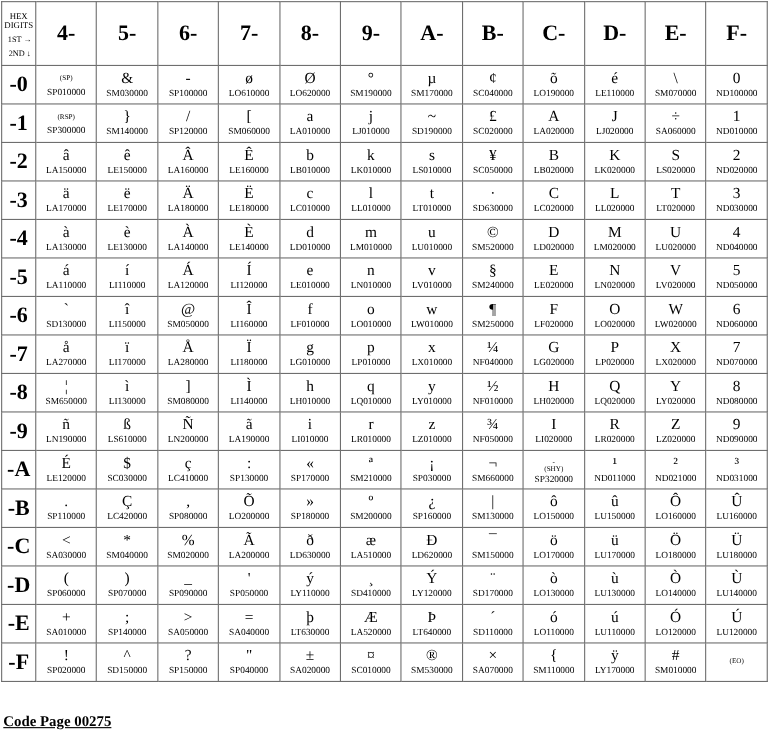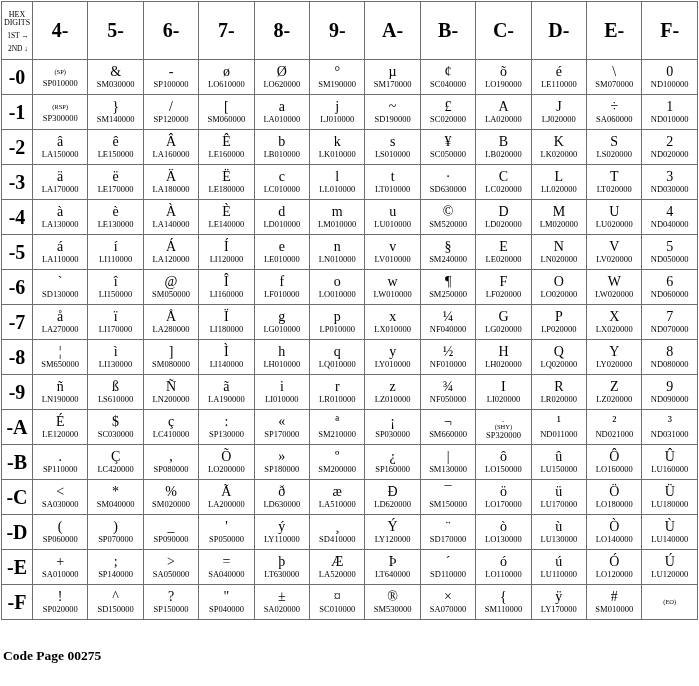--- a/index.html
+++ b/index.html
@@ -21,21 +21,21 @@
   .hexd{font-size:8px;line-height:8px;text-align:center;padding-top:2px;}
   .ord{font-size:7.5px;line-height:7.5px;padding:5px 0 0 2px;}
   th.colhead{font-size:20px;font-weight:bold;height:57px;}
   th.rowhead{width:30px;font-size:20px;font-weight:bold;}
   td.cell{height:34px;}
   .glyph{font-size:14px;line-height:14px;min-height:15px;display:block;}
   .glyph.small{font-size:6.5px;line-height:6.5px;white-space:pre-line;padding-top:3px;min-height:10px;}
   .code{font-size:8.5px;line-height:9px;display:block;letter-spacing:0;}
   .caption{
     position:absolute;left:3px;top:648px;
-    font-size:13.5px;font-weight:bold;
+    font-size:13.5px;font-weight:bold;text-decoration:underline;
   }
 </style>
 </head>
 <body>
 
 <div class="page">
   <table class="cp">
     <thead>
       <tr id="head-row">
         <th class="corner">

